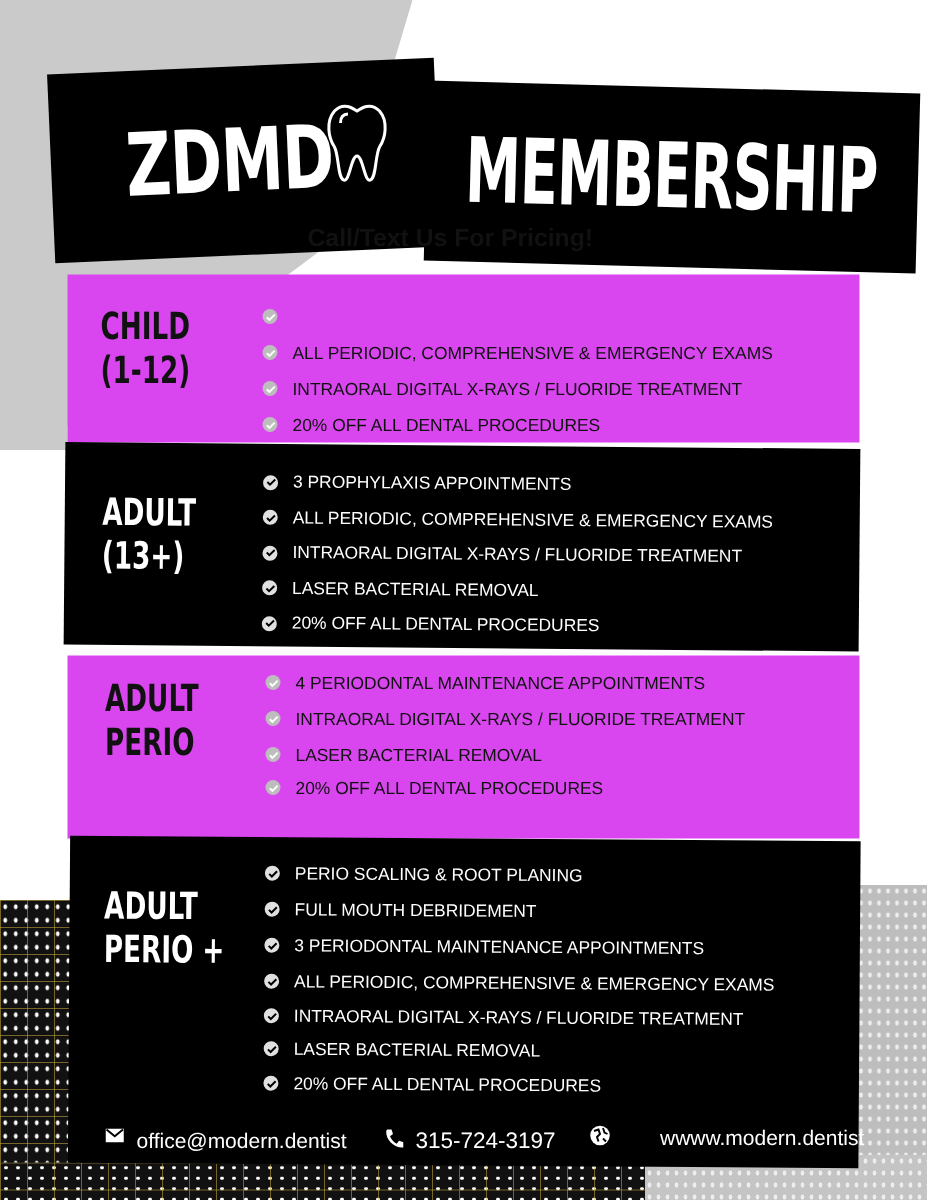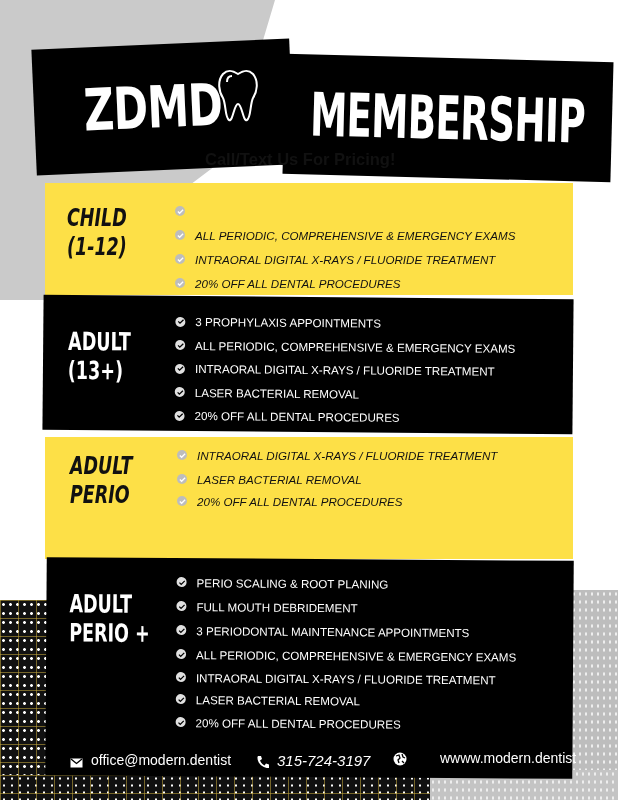--- a/index.html
+++ b/index.html
@@ -21,30 +21,30 @@
   .title-left{left:34px;top:44px;width:258px;height:126px;transform:rotate(-2.5deg);font-size:58px;letter-spacing:-1px;}
   .title-left .zdmd{transform:scaleX(0.72);display:inline-block;margin-left:-20px;}
   .title-right{left:284px;top:58px;width:328px;height:120px;transform:rotate(1.5deg);font-size:60px;}
   .title-right span{transform:scaleX(0.62);display:inline-block;letter-spacing:-1px;}
   .tooth{position:absolute;left:215px;top:68px;width:46px;height:56px;}
 
   .subtitle{position:absolute;left:205px;top:150px;font-size:16.5px;font-weight:bold;color:#111;}
 
   .tier{position:absolute;}
   .tier.dark{background:#000;color:#fff;}
-  .tier.light{background:#fde047;color:#111;font-style:italic;}
+  .tier.light{background:#d946ef;color:#111;}
   .tier-name{position:absolute;font-family:"DejaVu Sans",sans-serif;font-weight:bold;font-size:25px;line-height:29px;transform:scaleX(0.7);transform-origin:left top;white-space:nowrap;}
   .features{position:absolute;margin:0;padding:0;list-style:none;}
   .features li{display:flex;align-items:center;font-size:11.6px;white-space:nowrap;}
   .check{width:10px;height:10px;border-radius:50%;display:inline-flex;align-items:center;justify-content:center;margin-right:10px;flex:none;}
   .light .check{background:#bdbdbd;}
   .dark .check{background:#e0e0e0;}
   .check svg{width:7px;height:7px;}
 
-  .footer-item{position:absolute;display:flex;align-items:flex-end;color:#fff;font-size:14px;}
+  .footer-item{position:absolute;display:flex;align-items:flex-start;color:#fff;font-size:14px;}
   .footer-item svg{margin-right:8px;}
 </style>
 </head>
 <body>
 
 <div class="bg-gray"></div>
 <div class="bg-gray2"></div>
 <div class="bg-speckle-left"></div>
 <div class="bg-speckle-bottom"></div>
 <div class="bg-speckle-right"></div>
@@ -157,20 +157,28 @@
     <div>ADULT</div>
     <div>PERIO</div>
   </div>
   <ul class="features" style="left:132px;top:6px;">
     <li style="height:24px;">
         <span class="check">
           <svg viewBox="0 0 8 8">
             <path d="M1 4 L3 6 L7 2" stroke="#fff" stroke-width="1.5" fill="none"></path>
           </svg>
         </span>
+        <span>4 PERIODONTAL MAINTENANCE APPOINTMENTS</span>
+      </li>
+    <li style="height:24px;">
+        <span class="check">
+          <svg viewBox="0 0 8 8">
+            <path d="M1 4 L3 6 L7 2" stroke="#fff" stroke-width="1.5" fill="none"></path>
+          </svg>
+        </span>
         <span>INTRAORAL DIGITAL X-RAYS / FLUORIDE TREATMENT</span>
       </li>
     <li style="height:24px;">
         <span class="check">
           <svg viewBox="0 0 8 8">
             <path d="M1 4 L3 6 L7 2" stroke="#fff" stroke-width="1.5" fill="none"></path>
           </svg>
         </span>
         <span>LASER BACTERIAL REMOVAL</span>
       </li>
@@ -254,21 +262,21 @@
   <svg width="13" height="10" viewBox="0 0 13 10">
       <rect x="0.5" y="0.5" width="12" height="9" fill="#fff"></rect>
       <path d="M1 1 L6.5 5.5 L12 1" stroke="#000" stroke-width="1.3" fill="none"></path>
     </svg>
   <span>office@modern.dentist</span>
 </div>
 <div class="footer-item" style="left:256px;top:752px;">
   <svg width="13" height="14" viewBox="0 0 13 14">
       <path d="M2 1 L5 1 L6 4 L4 5.5 C5 8 6.5 9.5 8.5 10.5 L10 8.5 L13 9.5 L13 13 C7 13.5 1 8 1.5 2 Z" fill="#fff"></path>
     </svg>
-  <span style="font-size:15px;font-style:italic;">315-724-3197</span>
+  <span style="font-size:15px;">315-724-3197</span>
 </div>
 <div class="footer-item" style="left:393px;top:750px;gap:25px;">
   <svg width="14" height="14" viewBox="0 0 14 14">
       <circle cx="7" cy="7" r="6.5" fill="#fff"></circle>
       <path d="M3 4 L6 3 L7 6 L5 8 L6 11 M9 2 L10 5 L12 6 M9 9 L11 11" stroke="#000" stroke-width="1.3" fill="none"></path>
     </svg>
   <span>wwww.modern.dentist</span>
 </div>
 
 </body></html>

